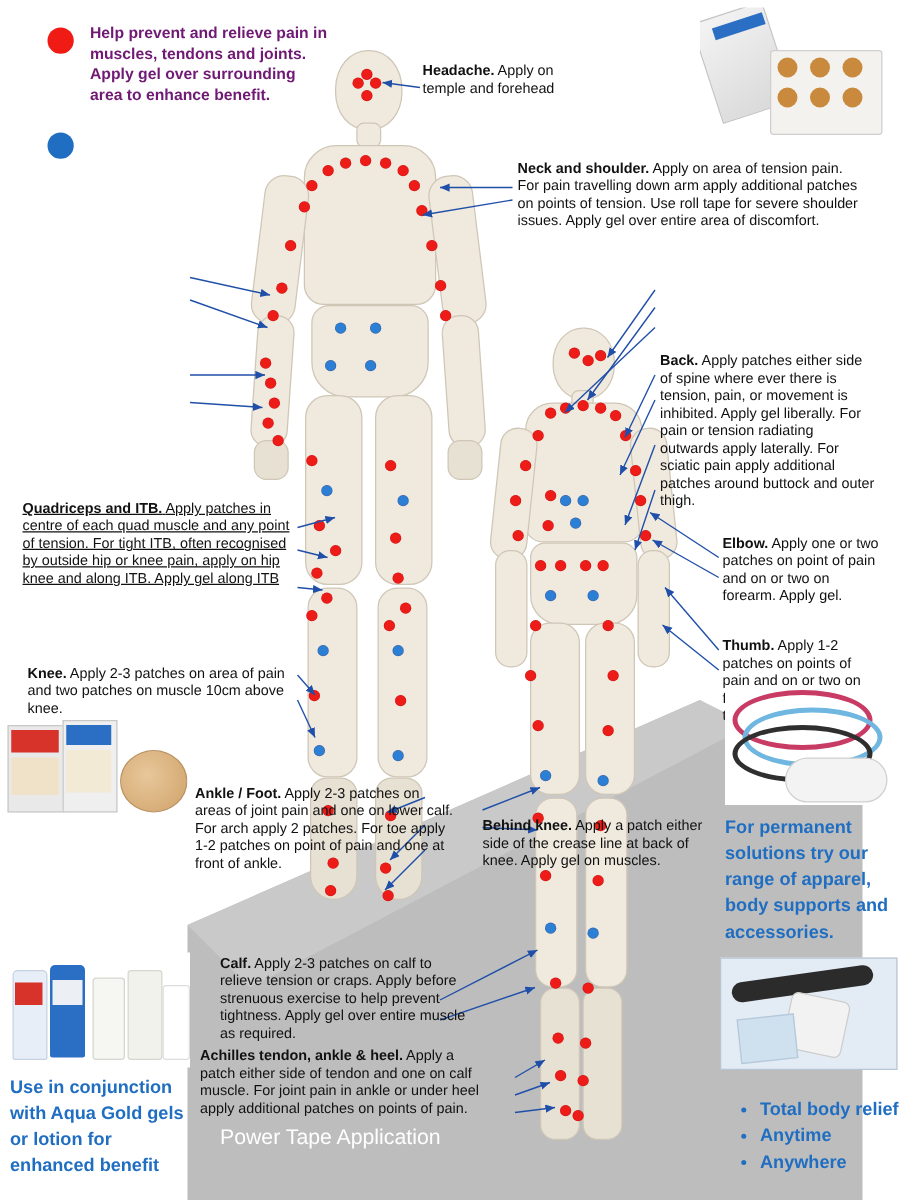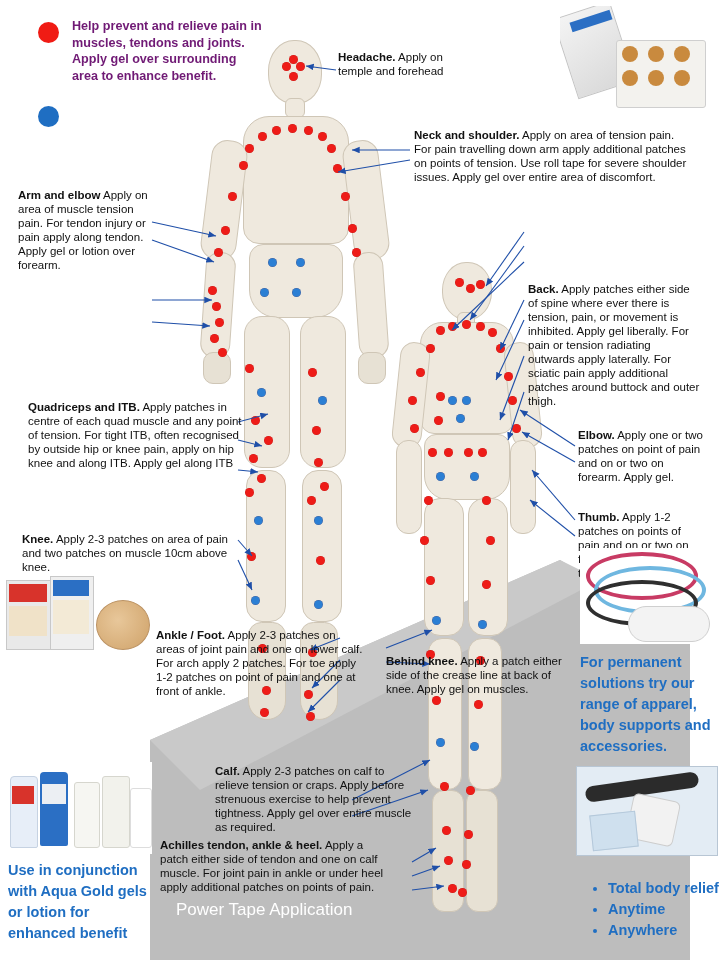--- a/index.html
+++ b/index.html
@@ -249,57 +249,53 @@
     <b>Neck and shoulder.</b>
     <span>Apply on area of tension pain. For pain travelling down arm apply additional patches on points of tension. Use roll tape for severe shoulder issues. Apply gel over entire area of discomfort.</span>
   </div>
 
 
   <div class="tb" style="left:528px;top:282px;width:172px;">
     <b>Back.</b>
     <span>Apply patches either side of spine where ever there is tension, pain, or movement is inhibited.  Apply gel liberally.  For pain or tension radiating outwards apply laterally. For sciatic pain apply additional patches around buttock and outer thigh.</span>
   </div>
 
-  <div class="tb" style="left:18px;top:188px;width:134px;">
-    <b>Arm and elbow</b>
-    <span>Apply on area of muscle tension pain.  For tendon  injury or pain apply  along tendon. Apply gel or lotion over forearm.</span>
-  </div>
 
 
   <div class="tb" style="left:578px;top:428px;width:126px;">
     <b>Elbow.</b>
     <span>Apply one or two patches on point of pain and on or two on forearm. Apply gel.</span>
   </div>
 
   <div class="tb" style="left:578px;top:510px;width:124px;">
     <b>Thumb.</b>
     <span>Apply 1-2 patches on points of pain and on or two on forearm. Apply gel on thumb and wrist</span>
   </div>
 
-  <div class="tb" style="left:28px;top:400px;width:216px;">
+  <div class="tb" style="left:18px;top:400px;width:216px;text-decoration:underline;">
     <b>Quadriceps and ITB.</b>
     <span>Apply patches in centre of each quad muscle and any point of tension. For tight ITB, often recognised by outside hip or knee pain, apply on hip knee  and along ITB. Apply gel along  ITB</span>
   </div>
 
   <div class="tb" style="left:22px;top:532px;width:214px;">
     <b>Knee.</b>
     <span>Apply 2-3 patches on area of pain and two patches on muscle 10cm above knee.</span>
   </div>
 
   <div class="tb" style="left:156px;top:628px;width:208px;">
     <b>Ankle / Foot.</b>
     <span>Apply 2-3 patches on areas of joint pain and  one on lower calf.  For arch apply 2 patches.   For toe apply 1-2 patches on point of pain and one at front of ankle.</span>
   </div>
 
   <div class="tb" style="left:386px;top:654px;width:184px;">
     <b>Behind knee.</b>
     <span>Apply a patch either side of the crease line at back of knee.  Apply gel on muscles.</span>
   </div>
 
-  <div class="tb" style="left:176px;top:764px;width:206px;margin-left:39px;">
+  <div class="tb" style="left:176px;top:764px;width:206px;">
     <b>Calf.</b>
     <span>Apply 2-3 patches on calf to relieve tension or craps.  Apply before strenuous exercise to help prevent tightness. Apply gel over entire muscle as required.</span>
   </div>
 
   <div class="tb" style="left:160px;top:838px;width:232px;">
     <b>Achilles  tendon, ankle &amp; heel.</b>
     <span>Apply a patch either side of tendon and one on calf muscle. For joint pain in ankle or under heel apply additional patches on points of pain.</span>
   </div>
 
   <div class="tb bluebig" style="left:8px;top:860px;width:146px;">Use in conjunction with Aqua Gold gels or lotion for enhanced benefit</div>

